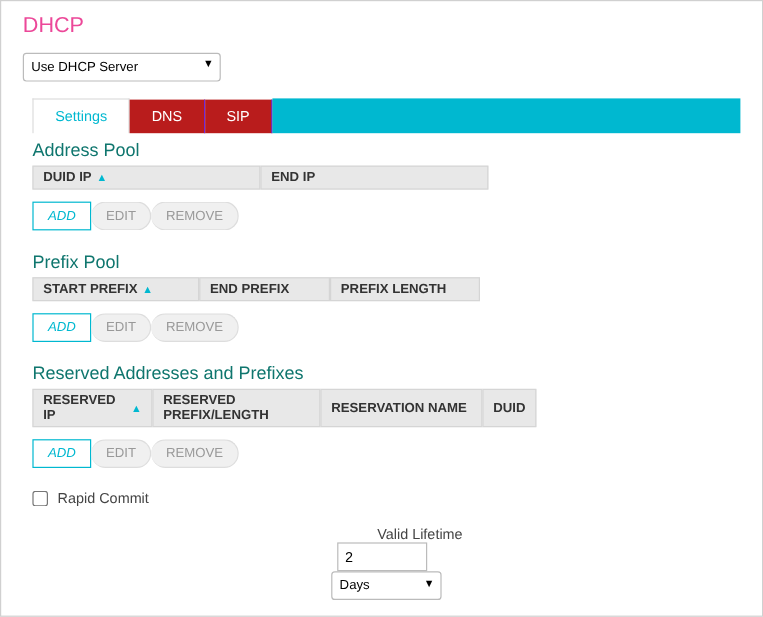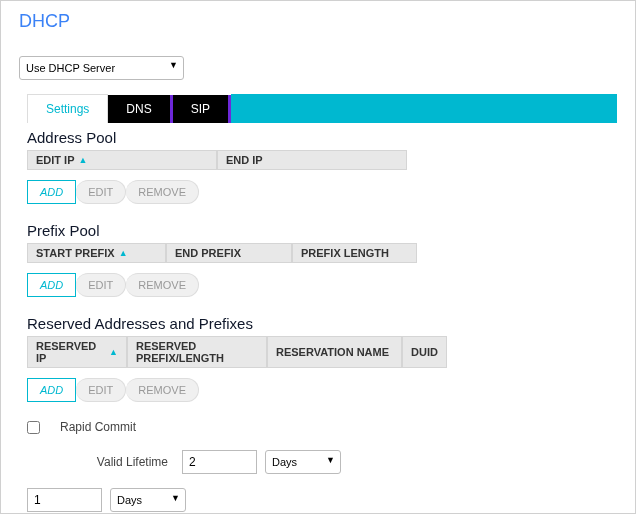--- a/index.html
+++ b/index.html
@@ -1,40 +1,40 @@
 <!DOCTYPE html>
 <html><head>
   <meta charset="utf-8">
   <style>
     * { box-sizing: border-box; margin: 0; padding: 0; font-family: Arial, sans-serif; }
     body { background: #fff; width: 636px; height: 514px; border: 1px solid #d0d0d0; padding: 10px 18px; }
-    .page-title { font-size: 18px; color: #3b82f6; font-weight: normal; margin-bottom: 24px; }
+    .page-title { font-size: 18px; color: #ec4899; font-weight: normal; margin-bottom: 12px; }
     .select-wrap { position: relative; width: 165px; margin-bottom: 14px; }
     select { width: 100%; height: 24px; border: 1px solid #bbb; background: #fff; font-size: 11px; padding: 0 6px; appearance: none; border-radius: 3px; }
     .select-wrap::after { content: "▼"; position: absolute; right: 6px; top: 4px; font-size: 9px; pointer-events: none; }
     .tabs { display: flex; margin-left: 8px; align-items: flex-end; }
-    .tab { padding: 7px 18px; font-size: 12px; color: #fff; background: #000000; cursor: pointer; border-right: 3px solid #6d28d9; }
+    .tab { padding: 7px 18px; font-size: 12px; color: #fff; background: #b91c1c; cursor: pointer; border-right: 1px solid #6d28d9; }
     .tab.active { background: #fff; color: #00b8d0; border: 1px solid #ddd; border-bottom: none; }
     .tab-row { display: flex; align-items: stretch; }
     .tab-filler { flex: 1; background: #00b8d0; }
-    .section-title { font-size: 15px; color: #0f172a; font-weight: normal; margin: 6px 0 4px 8px; }
+    .section-title { font-size: 15px; color: #0f766e; font-weight: normal; margin: 6px 0 4px 8px; }
     .thead { display: flex; margin-left: 8px; }
     .th { background: #e8e8e8; border: 1px solid #d5d5d5; padding: 3px 8px; font-size: 11px; font-weight: bold; color: #333; display: flex; align-items: center; }
     .sort-icon { margin-left: 4px; color: #00b8d0; font-size: 9px; }
     .btn-row { display: flex; margin: 10px 0 18px 8px; }
     .btn { padding: 5px 12px; font-size: 11px; border: 1px solid #ddd; background: #f0f0f0; color: #999; cursor: pointer; }
     .btn.primary { background: #fff; color: #00b8d0; border: 1px solid #00b8d0; font-style: italic; }
     .btn + .btn { border-left: none; border-radius: 12px; }
-    .check-row { display: flex; align-items: center; margin: 4px 0 16px 8px; gap: 20px; }
+    .check-row { display: flex; align-items: center; margin: 4px 0 16px 8px; gap: 8px; }
     .check-row input { width: 13px; height: 13px; }
     .check-row label { font-size: 12px; color: #444; }
-    .form-row { display: flex; align-items: center; margin: 0 0 14px 8px; }
+    .form-row { display: flex; align-items: center; margin: 0 0 14px 8px; flex-direction: column; }
     .form-label { width: 155px; text-align: right; font-size: 12px; color: #444; padding-right: 14px; }
     .form-input { width: 75px; height: 24px; border: 1px solid #bbb; padding: 0 6px; font-size: 12px; margin-right: 8px; }
-    .form-select-wrap { position: relative; width: 76px; }
+    .form-select-wrap { position: relative; width: 92px; }
     .form-select-wrap select { width: 100%; }
     .form-select-wrap::after { content: "▼"; position: absolute; right: 6px; top: 5px; font-size: 9px; pointer-events: none; }
   </style>
 </head>
 <body>
 
 <h1 class="page-title">DHCP</h1>
 
 <div class="select-wrap">
   <select>
@@ -47,38 +47,38 @@
     <div class="tab active">Settings</div>
     <div class="tab">DNS</div>
     <div class="tab">SIP</div>
   </div>
   <div class="tab-filler"></div>
 </div>
 
 <h2 class="section-title">Address Pool</h2>
 <div class="thead">
   <div class="th" style="width:190px">
-    <span>EDIT IP</span>
+    <span>DUID IP</span>
     <span class="sort-icon">▲</span>
   </div>
   <div class="th" style="width:190px">END IP</div>
 </div>
 <div class="btn-row">
   <button class="btn primary">ADD</button>
   <button class="btn">EDIT</button>
   <button class="btn">REMOVE</button>
 </div>
 
 <h2 class="section-title">Prefix Pool</h2>
 <div class="thead">
   <div class="th" style="width:139px">
     <span>START PREFIX</span>
     <span class="sort-icon">▲</span>
   </div>
-  <div class="th" style="width:126px">END PREFIX</div>
+  <div class="th" style="width:109px">END PREFIX</div>
   <div class="th" style="width:125px">PREFIX LENGTH</div>
 </div>
 <div class="btn-row">
   <button class="btn primary">ADD</button>
   <button class="btn">EDIT</button>
   <button class="btn">REMOVE</button>
 </div>
 
 <h2 class="section-title">Reserved Addresses and Prefixes</h2>
 <div class="thead">

